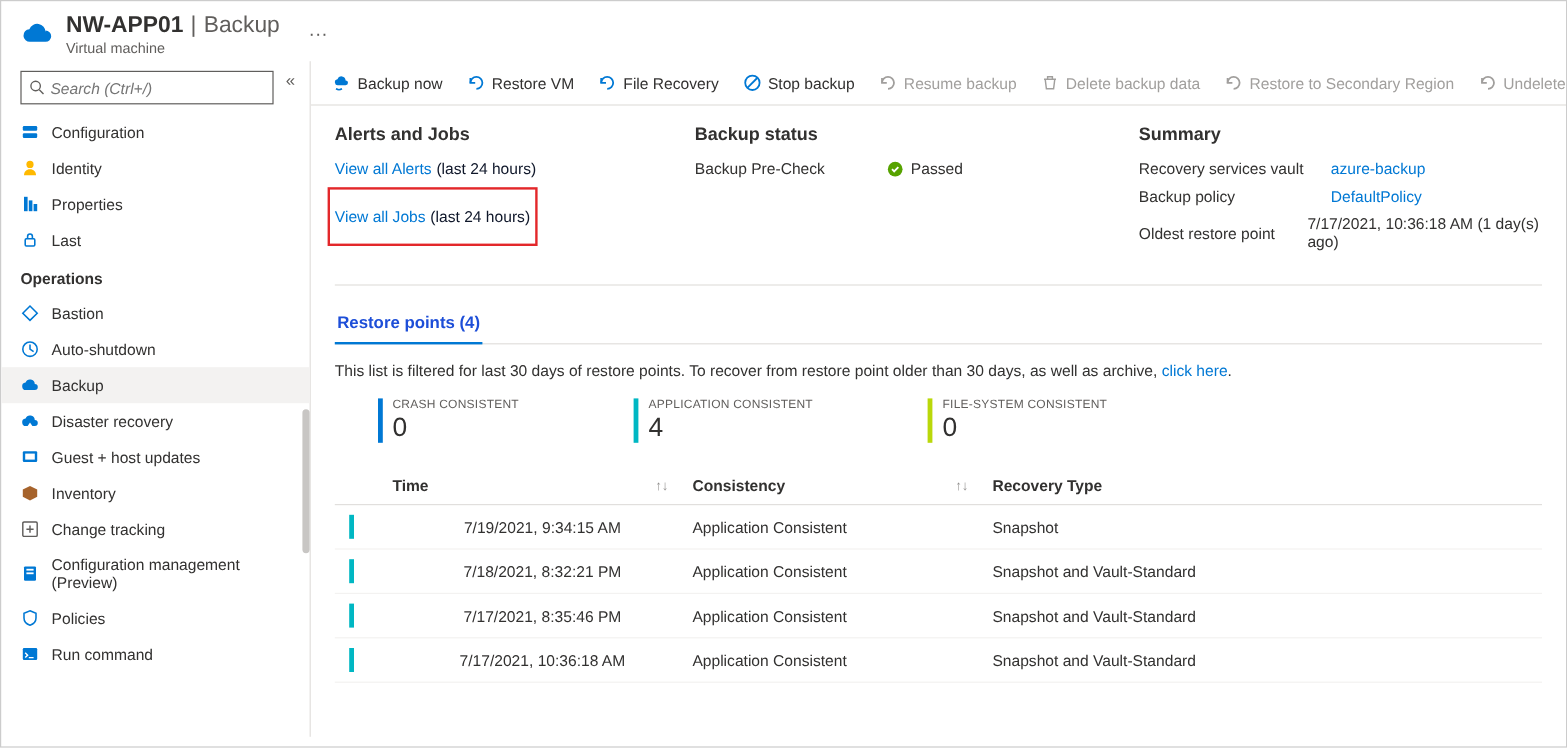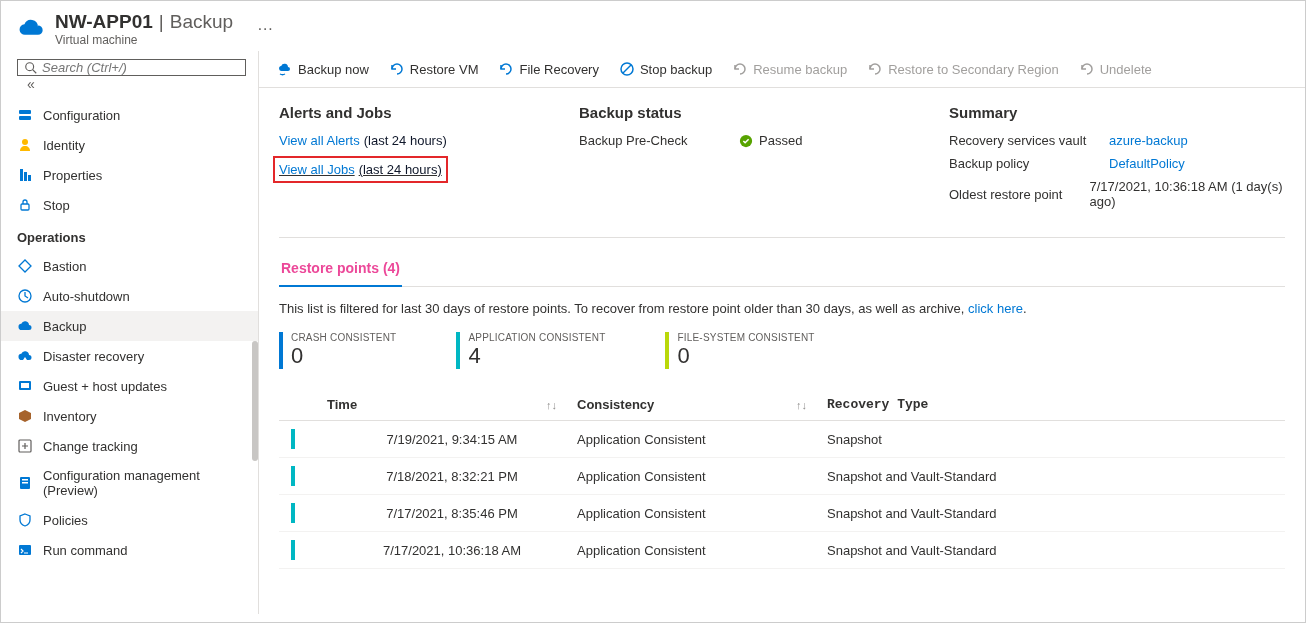--- a/index.html
+++ b/index.html
@@ -8,21 +8,21 @@
   .vm-icon { width: 28px; height: 28px; margin-right: 10px; }
   .title-block { display: flex; flex-direction: column; }
   .title-line { display: flex; align-items: baseline; font-size: 19px; font-weight: 600; }
   .title-vm { font-weight: 600; }
   .title-sep { margin: 0 6px; font-weight: 400; color: #605e5c; }
   .title-section { font-weight: 400; color: #605e5c; }
   .subtitle { font-size: 12px; color: #605e5c; margin-top: 0px; }
   .more-btn { margin-left: 24px; font-size: 16px; color: #605e5c; cursor: pointer; }
   .layout { display: flex; height: calc(100% - 58px); }
   .sidebar { width: 258px; border-right: 1px solid #e1dfdd; display: flex; flex-direction: column; position: relative; }
-  .search-row { display: flex; padding: 8px 12px 8px 16px; flex-direction: column; }
+  .search-row { display: flex; padding: 8px 12px 8px 16px; }
   .search-box { flex: 1; display: flex; align-items: center; border: 1px solid #605e5c; height: 28px; padding: 0 6px; font-size: 13px; color: #605e5c; }
   .search-box svg { margin-right: 4px; flex-shrink: 0;}
   .search-box input { border: none; outline: none; flex: 1; font-size: 13px; color: #605e5c; font-style: italic; background: transparent;}
   .collapse-btn { margin-left: 10px; color: #605e5c; cursor: pointer; font-size: 14px;}
   .nav { flex: 1; overflow-y: auto; }
   .nav-item { display: flex; align-items: center; padding: 7px 16px; cursor: pointer; font-size: 13px; }
   .nav-item.active { background: #f3f2f1; }
   .nav-icon { width: 16px; height: 16px; margin-right: 10px; flex-shrink: 0; display: flex; align-items: center; justify-content: center;}
   .nav-section { padding: 10px 16px 6px 16px; font-weight: 700; font-size: 13px; }
   .scroll-hint { position: absolute; right: 0; top: 290px; width: 6px; height: 120px; background: #c8c6c4; border-radius: 3px;}
@@ -32,46 +32,46 @@
   .tb-item.disabled { color: #a19f9d; cursor: default; }
   .tb-item svg { margin-right: 5px; }
   .content { padding: 16px 20px; overflow-y: auto; flex: 1;}
   .summary-row { display: flex; gap: 40px; margin-bottom: 20px;}
   .summary-col { flex-shrink: 0; }
   .summary-col.c1 { width: 260px; }
   .summary-col.c2 { width: 330px; }
   .summary-col.c3 { flex: 1; }
   .col-title { font-size: 15px; font-weight: 600; margin-bottom: 12px; }
   .link-row { font-size: 13px; margin-bottom: 8px; display: flex; align-items: center;}
-  .link-row.highlighted { border: 2px solid #e3272a; padding: 4px 4px; margin-left: -6px; width: fit-content; text-decoration: underline;}
+  .link-row.highlighted { border: 2px solid #e3272a; padding: 15px 4px; margin-left: -6px; width: fit-content;}
   .link-blue { color: #0078d4; cursor: pointer; }
   .link-gray { color: #0f172a; margin-left: 4px;}
   .kv-row { display: flex; font-size: 13px; margin-bottom: 8px; align-items: center;}
   .kv-label { width: 160px; }
   .success-icon { width: 14px; height: 14px; margin-right: 6px;}
   .section-divider { height: 1px; background: #e1dfdd; margin: 10px 0 16px 0; }
   .tabs-header { display: flex; border-bottom: 1px solid #e1dfdd; margin-bottom: 14px;}
   .tab { padding: 6px 2px 10px 2px; font-size: 14px; font-weight: 400; position: relative;}
-  .tab.active { color: #ec4899; font-weight: 600;}
+  .tab.active { color: #1d4ed8; font-weight: 600;}
   .tab.active::after { content: ''; position: absolute; left: 0; right: 0; bottom: -1px; height: 2px; background: #0078d4; }
   .filter-text { font-size: 13px; margin-bottom: 16px; }
   .stat-row { display: flex; gap: 60px; margin-bottom: 20px;}
-  .stat-block { display: flex; }
+  .stat-block { display: flex; margin-left: 36px; }
   .stat-bar { width: 4px; margin-right: 8px; }
   .stat-bar.blue { background: #0078d4; }
   .stat-bar.cyan { background: #00b7c3; }
   .stat-bar.lime { background: #bad80a; }
   .stat-inner { display: flex; flex-direction: column;}
   .stat-label { font-size: 10px; color: #605e5c; letter-spacing: 0.2px;}
   .stat-value { font-size: 22px; font-weight: 400;}
   .table { width: 100%; }
   .table-header { display: flex; border-bottom: 1px solid #e1dfdd; padding: 8px 0; font-weight: 600; font-size: 13px;}
   .th-time { width: 250px; margin-left: 48px; display: flex; align-items: center; justify-content: space-between; padding-right: 20px;}
   .th-consistency { width: 250px; display: flex; align-items: center; justify-content: space-between; padding-right: 20px;}
-  .th-recovery { flex: 1; font-family: Liberation Mono, monospace; }
+  .th-recovery { flex: 1; }
   .sort-icon { color: #605e5c; font-size: 11px; opacity: 0.7;}
   .table-row { display: flex; align-items: center; border-bottom: 1px solid #f3f2f1; padding: 8px 0; font-size: 13px;}
   .row-bar { width: 4px; height: 20px; background: #00b7c3; margin-left: 12px; margin-right: 32px;}
   .td-time { width: 250px; text-align: center; }
   .td-consistency { width: 250px; }
   .td-recovery { flex: 1; }
 </style>
 </head>
 <body>
 
@@ -134,21 +134,21 @@
           </span>
         <span>Properties</span>
       </div>
       <div class="nav-item">
         <span class="nav-icon">
             <svg width="16" height="16" viewBox="0 0 16 16">
               <rect x="4" y="7" width="8" height="6" rx="1" fill="none" stroke="#0078d4" stroke-width="1.3"></rect>
               <path d="M6 7V5a2 2 0 014 0v2" fill="none" stroke="#0078d4" stroke-width="1.3"></path>
             </svg>
           </span>
-        <span>Stop</span>
+        <span>Last</span>
       </div>
       <div class="nav-section">Operations</div>
       <div class="nav-item">
         <span class="nav-icon">
             <svg width="16" height="16" viewBox="0 0 16 16">
               <path d="M2 8l6-6 6 6-6 6z" fill="none" stroke="#0078d4" stroke-width="1.3"></path>
             </svg>
           </span>
         <span>Bastion</span>
       </div>
@@ -264,20 +264,26 @@
             <line x1="4" y1="12" x2="12" y2="4" stroke="#0078d4" stroke-width="1.5"></line>
           </svg>
         <span>Stop backup</span>
       </div>
       <div class="tb-item disabled">
         <svg width="16" height="16" viewBox="0 0 16 16">
             <path d="M3 8a5 5 0 115 5" fill="none" stroke="#a19f9d" stroke-width="1.5"></path>
             <path d="M3 4v4h4" fill="none" stroke="#a19f9d" stroke-width="1.5"></path>
           </svg>
         <span>Resume backup</span>
+      </div>
+      <div class="tb-item disabled">
+        <svg width="16" height="16" viewBox="0 0 16 16">
+            <path d="M4 5h8l-1 8H5z M3 5h10 M6 3h4v2H6z" fill="none" stroke="#a19f9d" stroke-width="1.2"></path>
+          </svg>
+        <span>Delete backup data</span>
       </div>
       <div class="tb-item disabled">
         <svg width="16" height="16" viewBox="0 0 16 16">
             <path d="M3 8a5 5 0 115 5" fill="none" stroke="#a19f9d" stroke-width="1.5"></path>
             <path d="M3 4v4h4" fill="none" stroke="#a19f9d" stroke-width="1.5"></path>
           </svg>
         <span>Restore to Secondary Region</span>
       </div>
       <div class="tb-item disabled">
         <svg width="16" height="16" viewBox="0 0 16 16">

